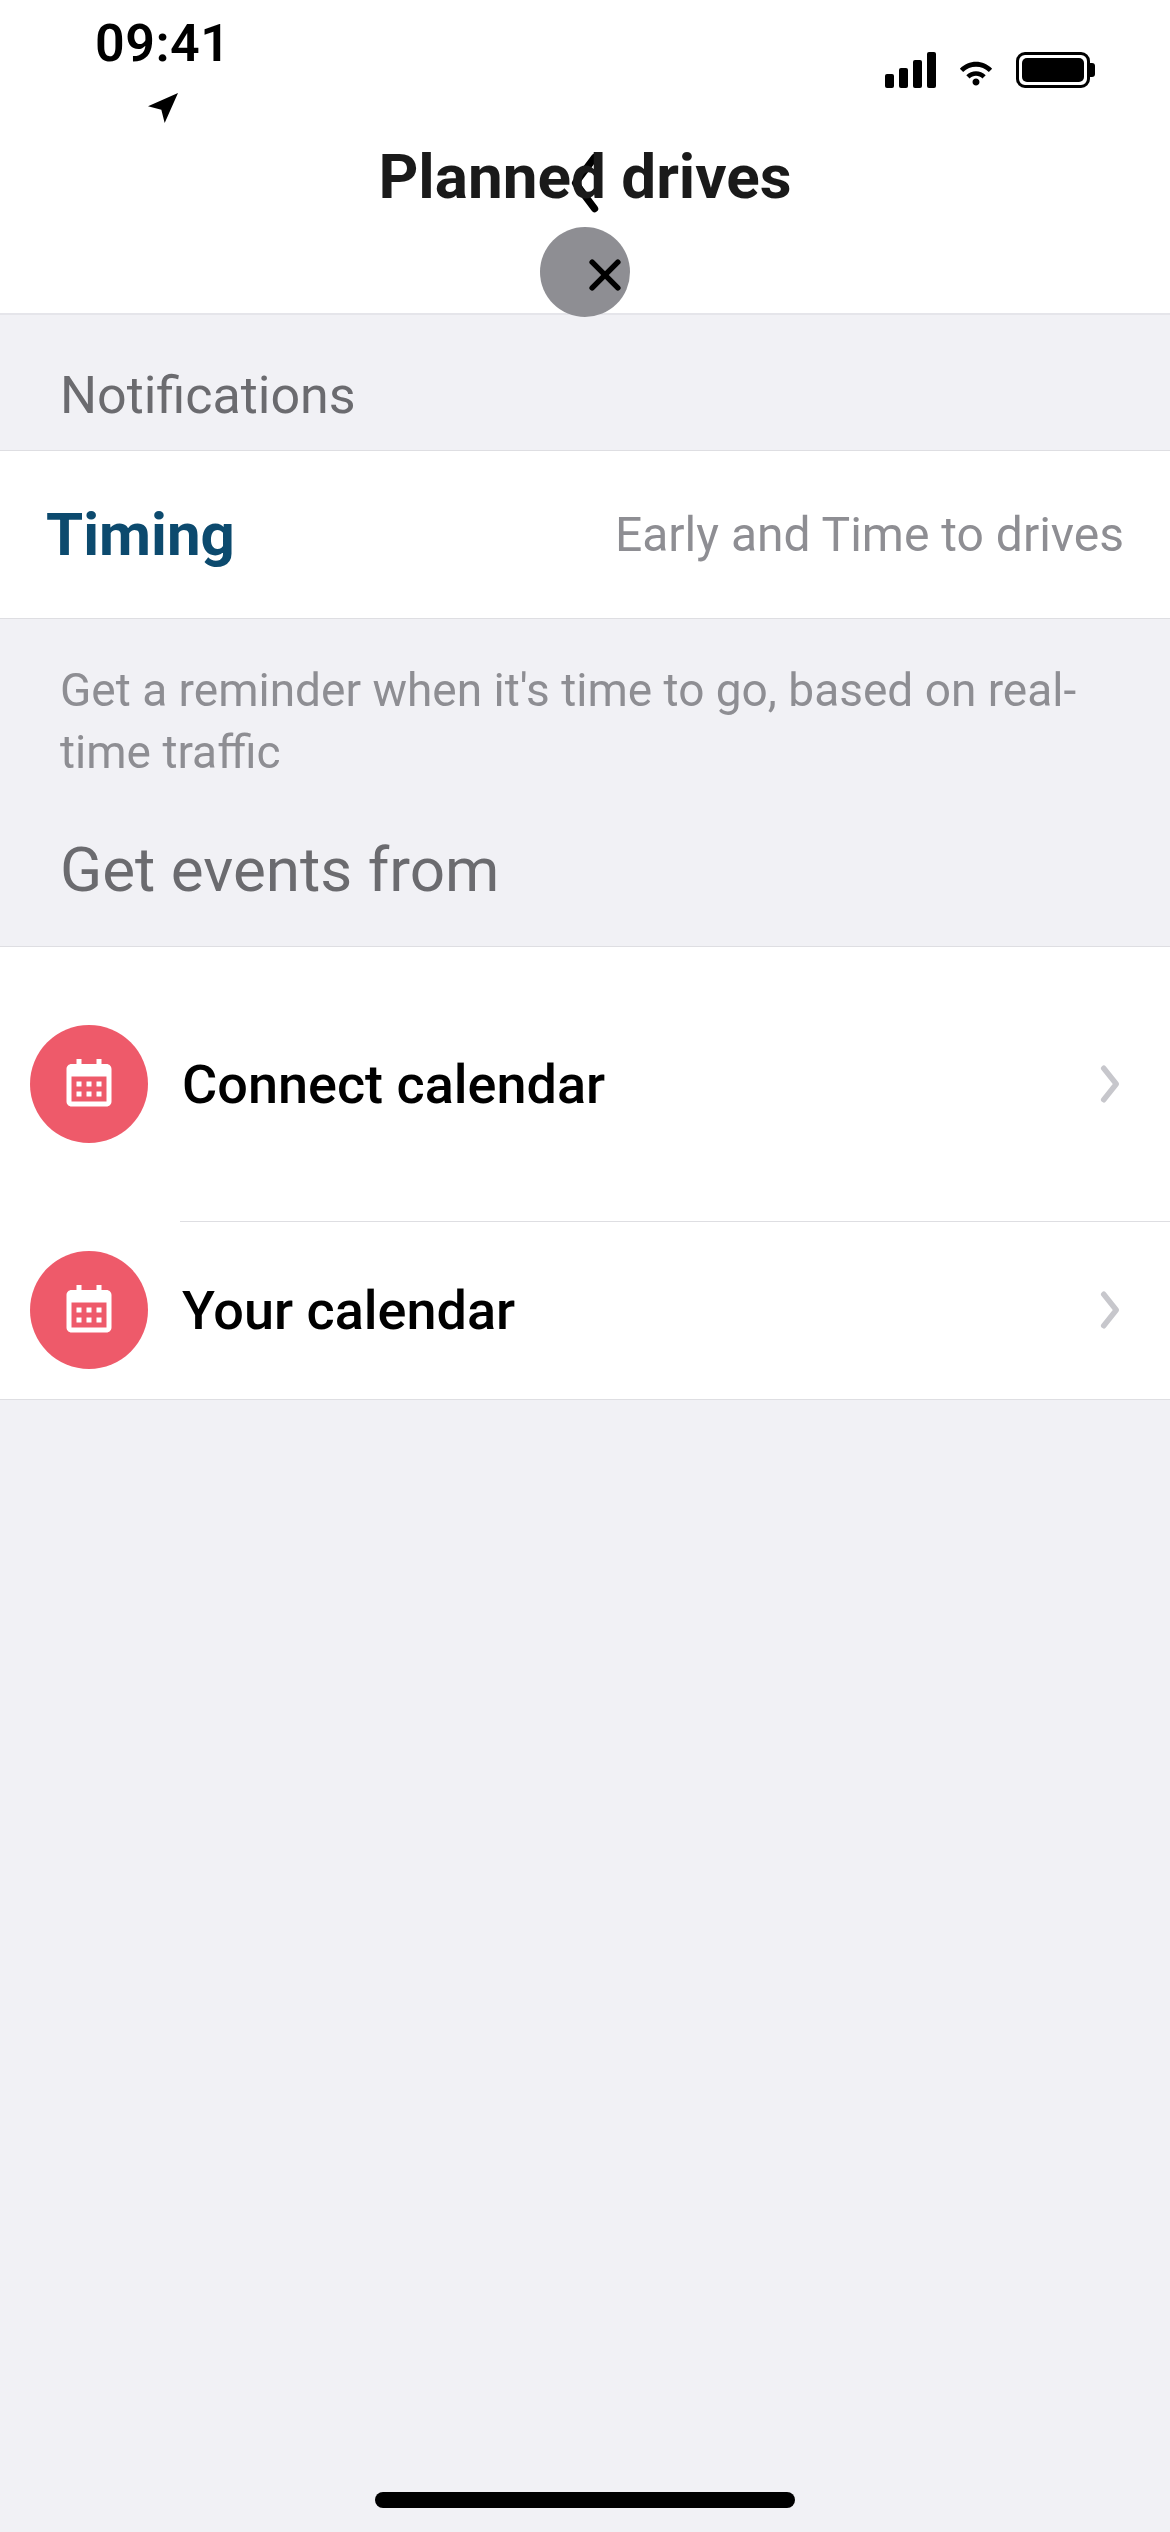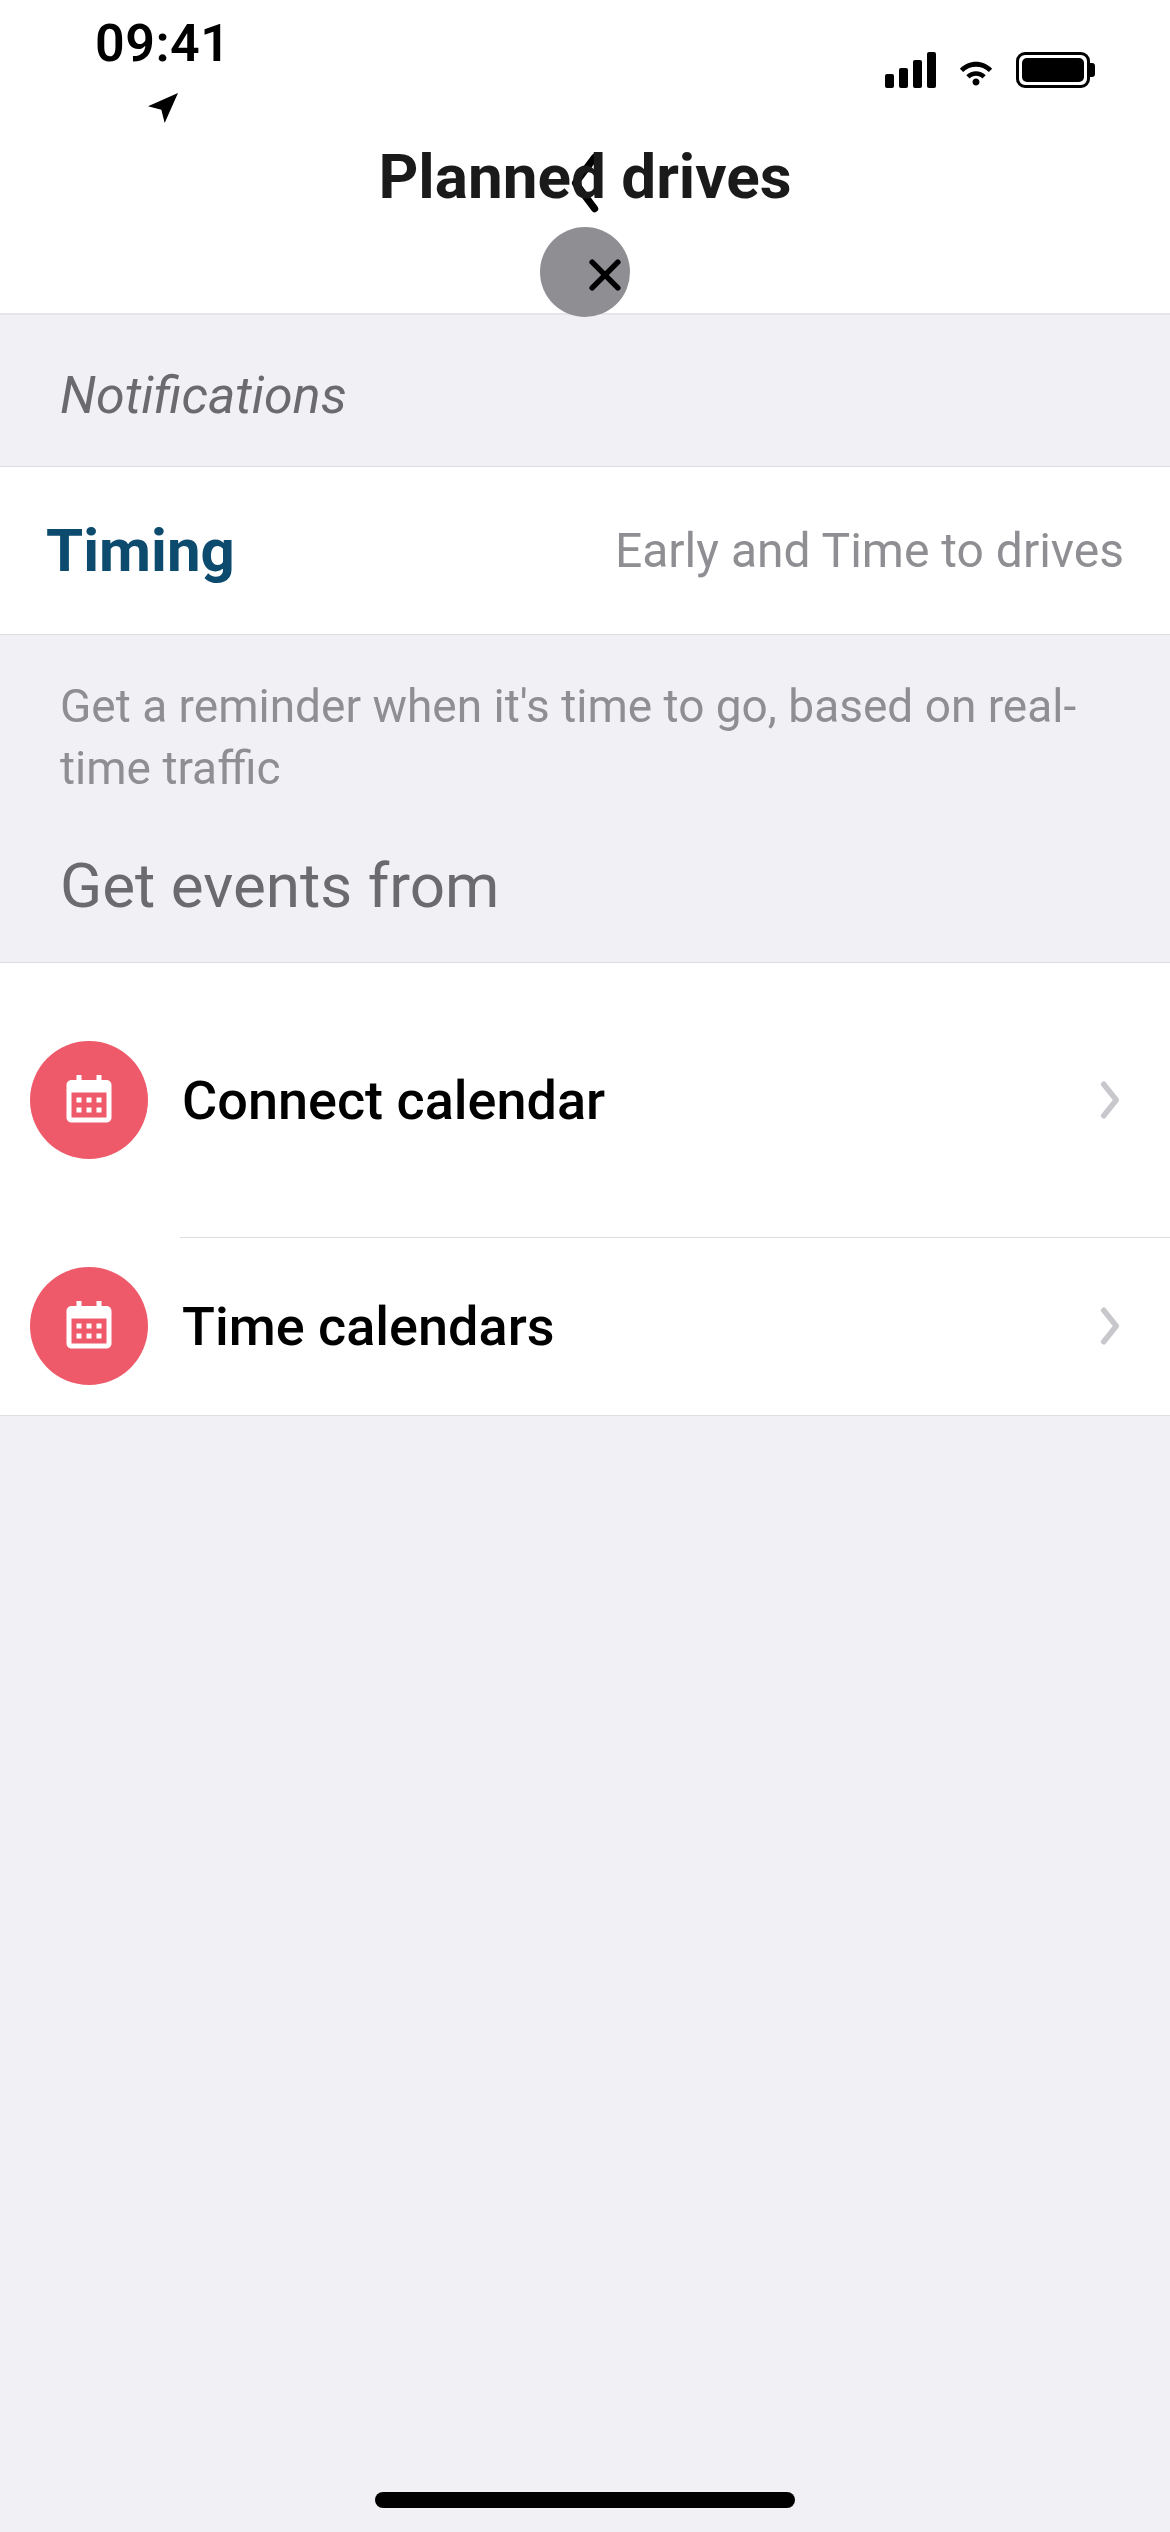--- a/index.html
+++ b/index.html
@@ -16,21 +16,21 @@
     .signal-bars span:nth-child(4){height:36px}
     .battery { width: 74px; height: 36px; border: 3px solid #000; border-radius: 9px; position: relative; padding: 3px; }
     .battery::after { content: ""; position: absolute; right: -8px; top: 50%; transform: translateY(-50%); width: 5px; height: 14px; background: #000; border-radius: 0 3px 3px 0; }
     .battery-fill { background: #000; border-radius: 5px; height: 100%; width: 100%; }
     .nav-bar { background: #fff; height: 175px; display: flex; align-items: center; justify-content: space-between; padding: 0 60px; position: relative; border-bottom: 2px solid #e5e5ea; flex-direction: column; }
     .nav-title { position: absolute; left: 50%; transform: translateX(-50%); font-size: 62px; font-weight: 700; color: #1a1a1a; }
     .back-btn, .close-btn { width: 90px; height: 90px; display: flex; align-items: center; justify-content: center; cursor: pointer; }
     .close-btn { position: relative; }
     .close-circle { width: 90px; height: 90px; border-radius: 50%; background: #8e8e93; position: absolute; right: 0; top: 0; }
     .close-x { position: relative; z-index: 1; margin-left: 40px; margin-top: 10px; }
-    .section-header { padding: 50px 60px 40px 60px; font-size: 52px; color: #6b6b6f; font-style: italic; }
+    .section-header { padding: 50px 60px 24px 60px; font-size: 52px; color: #6b6b6f; }
     .row { background: #fff; display: flex; align-items: center; padding: 48px 46px; border-top: 1px solid #dedee2; border-bottom: 1px solid #dedee2; }
     .row-title { font-size: 60px; font-weight: 700; color: #0c4a6e; flex: 0 0 auto; }
     .row-value { font-size: 48px; color: #8e8e93; margin-left: auto; }
     .section-desc { padding: 40px 60px 10px 60px; font-size: 46px; color: #8e8e93; line-height: 1.35; }
     .section-header2 { padding: 40px 60px 40px 60px; font-size: 62px; color: #6b6b6f; }
     .list { background: #fff; border-top: 1px solid #dedee2; border-bottom: 1px solid #dedee2; }
     .list-item { display: flex; align-items: center; padding: 30px 46px 30px 30px; position: relative; cursor: pointer; margin-top: 48px; }
     .list-item + .list-item::before { content: ""; position: absolute; top: 0; left: 180px; right: 0; height: 1px; background: #dedee2; }
     .icon-wrap { width: 118px; height: 118px; border-radius: 50%; background: #ee5a6a; display: flex; align-items: center; justify-content: center; flex-shrink: 0; margin-right: 34px; }
     .list-label { font-size: 54px; font-weight: 500; color: #000; }
@@ -101,20 +101,20 @@
     <svg class="chevron" width="28" height="44" viewBox="0 0 16 28" fill="none" stroke="#c7c7cc" stroke-width="3.5" stroke-linecap="round" stroke-linejoin="round">
         <polyline points="4 4 12 14 4 24"></polyline>
       </svg>
   </div>
   <div class="list-item">
     <div class="icon-wrap">
       <svg width="60" height="60" viewBox="0 0 24 24" fill="#fff">
           <path d="M7 2v2H5c-1.1 0-2 .9-2 2v13c0 1.1.9 2 2 2h14c1.1 0 2-.9 2-2V6c0-1.1-.9-2-2-2h-2V2h-2v2H9V2H7zm-2 7h14v10H5V9zm2 2v2h2v-2H7zm4 0v2h2v-2h-2zm4 0v2h2v-2h-2zm-8 4v2h2v-2H7zm4 0v2h2v-2h-2zm4 0v2h2v-2h-2z"></path>
         </svg>
     </div>
-    <div class="list-label">Time calendars</div>
+    <div class="list-label">Your calendar</div>
     <svg class="chevron" width="28" height="44" viewBox="0 0 16 28" fill="none" stroke="#c7c7cc" stroke-width="3.5" stroke-linecap="round" stroke-linejoin="round">
         <polyline points="4 4 12 14 4 24"></polyline>
       </svg>
   </div>
 </div>
 
 <div class="home-indicator"></div>
 
 </body></html>

